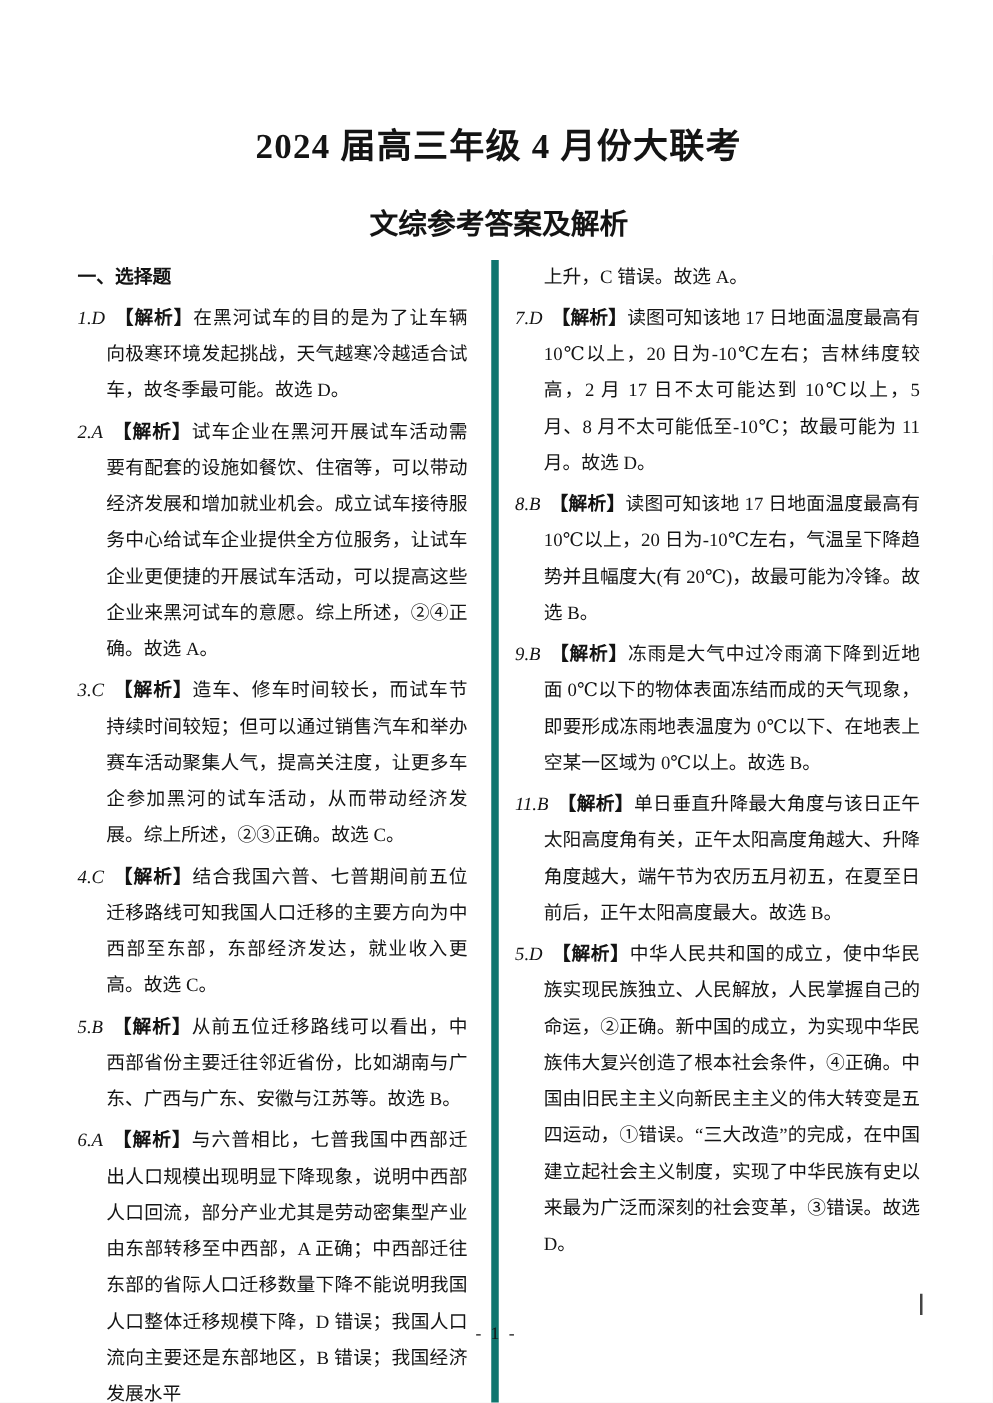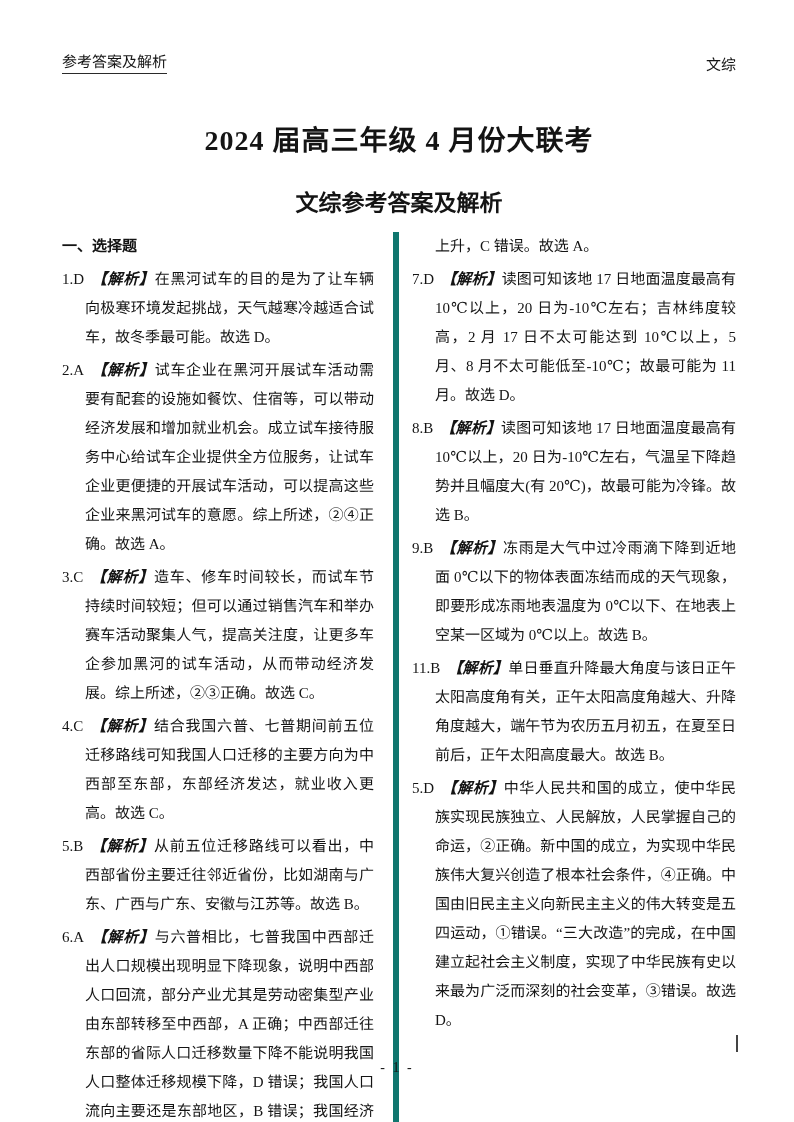--- a/index.html
+++ b/index.html
@@ -43,22 +43,22 @@
     font-size: 15px;
     line-height: 29px;
     text-align: justify;
   }
   .col-left  { padding-right: 19px; border-right: 6px solid #0f766e; }
   .col-right { padding-left: 13px; }
 
   .section-heading { font-weight: bold; }
 
   .item { padding-left: 23px; text-indent: -23px; margin-top: 4px; }
-  .num { margin-right: 7px; }
-  .tag { font-weight: bold; font-style: italic; }
+  .num { margin-right: 7px; font-style: italic; }
+  .tag { font-weight: bold; }
   .continuation { padding-left: 23px; }
 
   .footer {
     position: absolute;
     left: 0; bottom: 46px;
     width: 100%;
     text-align: center;
     font-size: 14px;
     letter-spacing: 2px;
   }
@@ -67,24 +67,20 @@
     right: 56px; bottom: 70px;
     width: 2px; height: 17px;
     background: #444;
   }
 </style>
 </head>
 <body>
 
 <div class="page">
 
-  <div class="header">
-    <span class="header-left">参考答案及解析</span>
-    <span class="header-right">文综</span>
-  </div>
 
   <div class="title">2024 届高三年级 4 月份大联考</div>
   <div class="subtitle">文综参考答案及解析</div>
 
   <div class="columns">
     <div class="col col-left">
       <div class="section-heading">一、选择题</div>
       <div id="left-items">
   <div class="item"><span class="num">1.D</span><span class="tag">【解析】</span><span>在黑河试车的目的是为了让车辆向极寒环境发起挑战，天气越寒冷越适合试车，故冬季最可能。故选 D。</span></div>
 

